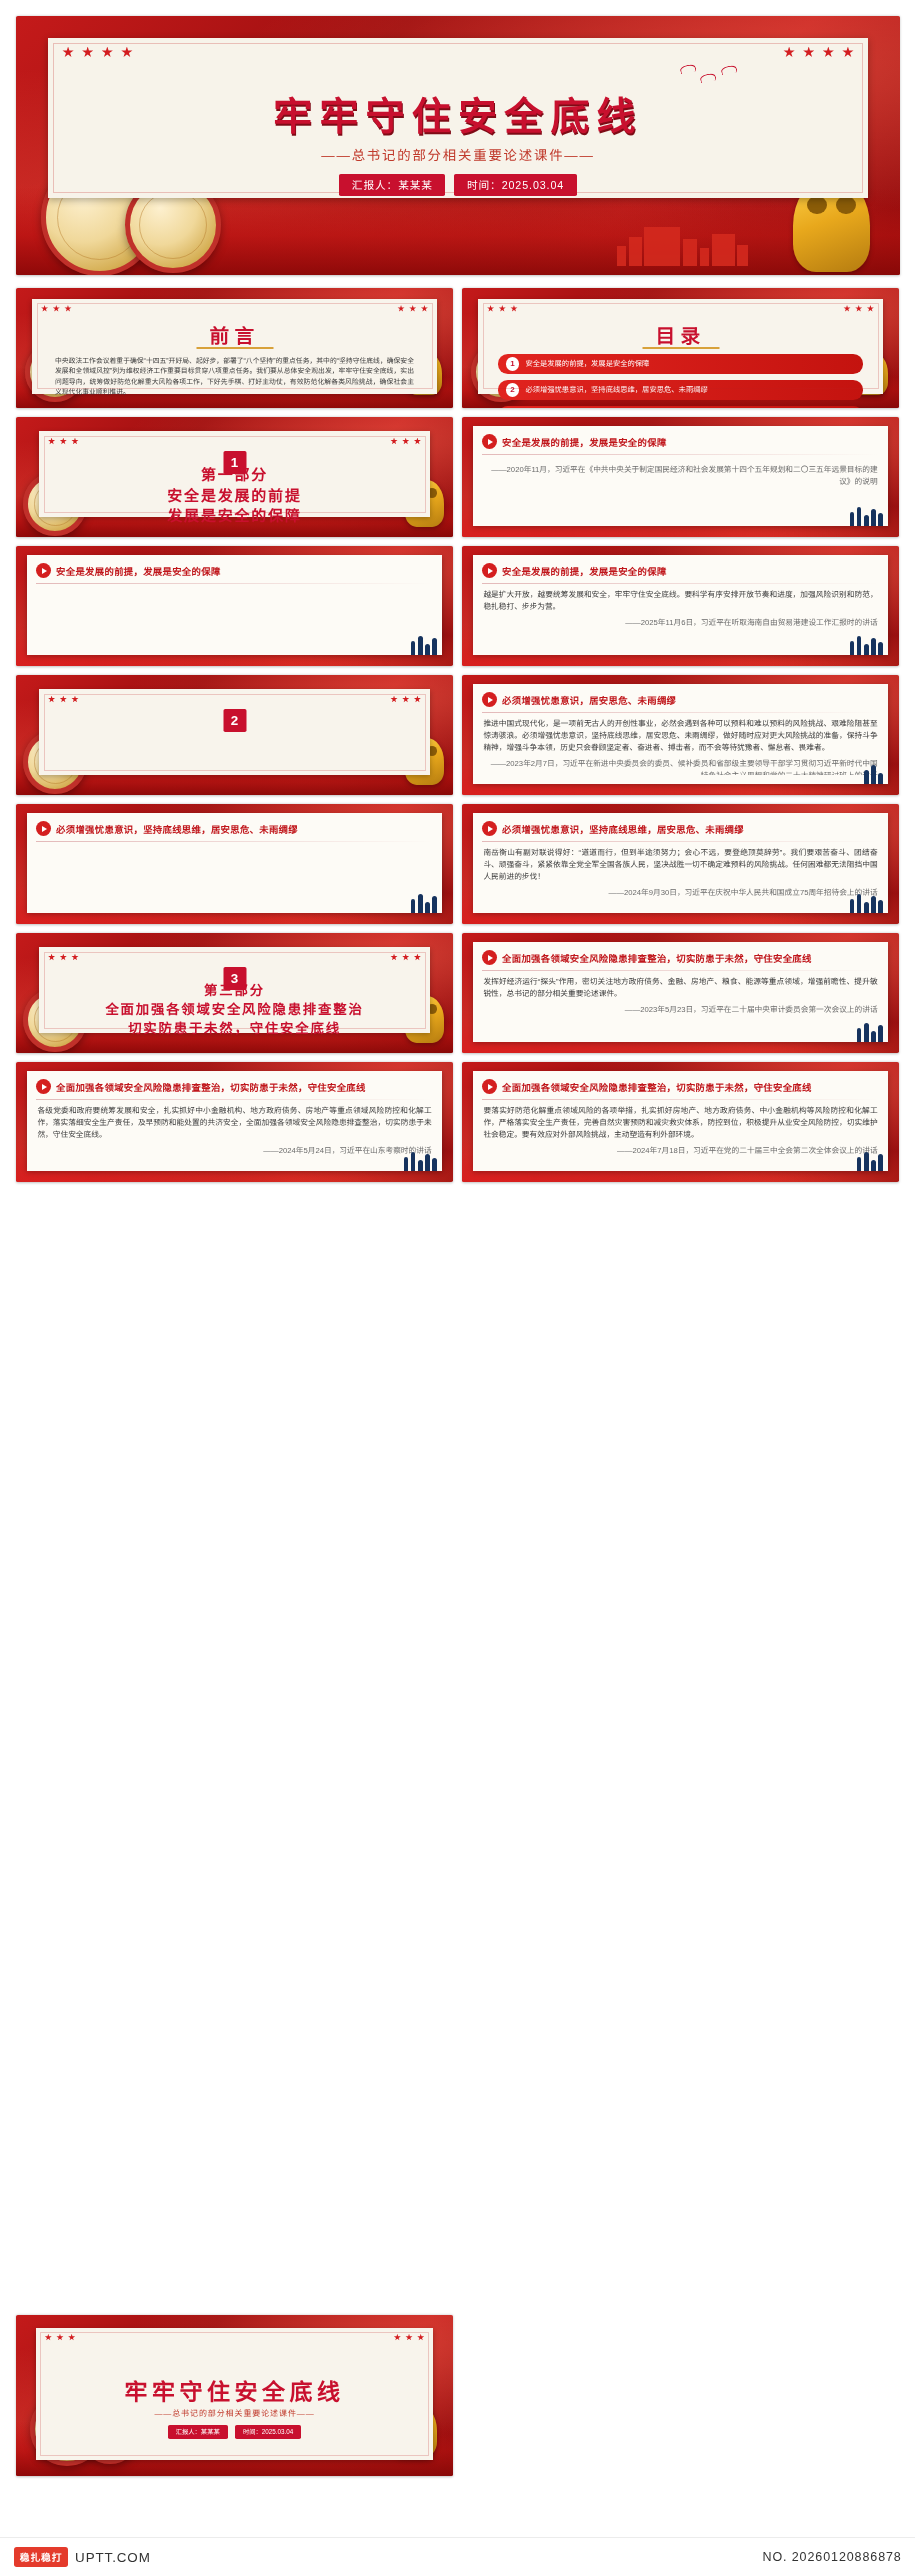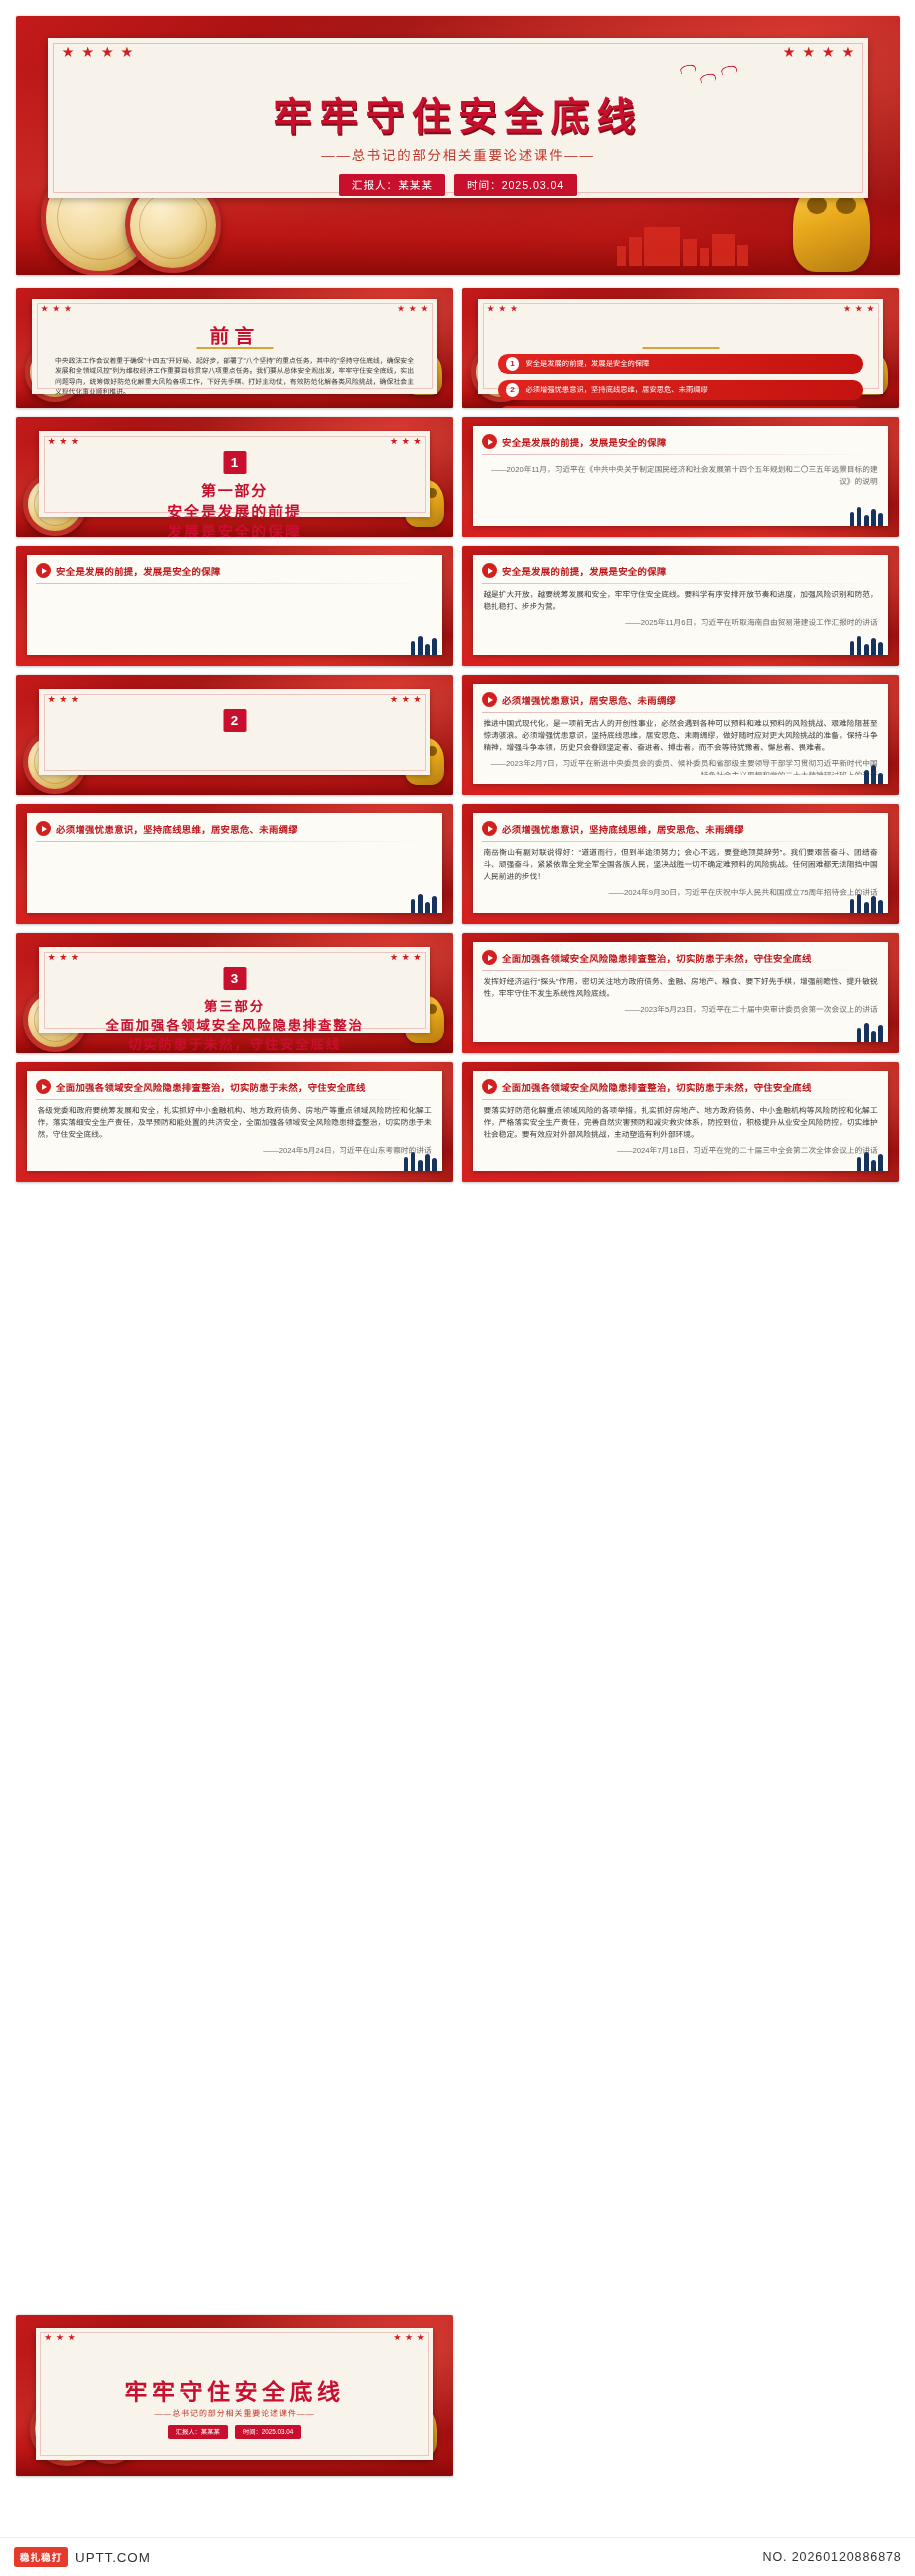--- a/index.html
+++ b/index.html
@@ -162,21 +162,21 @@
     width:7.2px;height:7.2px;background:#d31d20;
     clip-path:polygon(50% 0%,61% 35%,98% 35%,68% 57%,79% 91%,50% 70%,21% 91%,32% 57%,2% 35%,39% 35%);
   }
   .numbox{
     position:absolute; left:50%; transform:translateX(-50%); top:19.7px;
     width:23px;height:23px;background:#c8102e;color:#fff;
     font-size:13.4px;font-weight:bold;display:flex;align-items:center;justify-content:center;
     border-radius:1.8px;
   }
   .sec-title{
-    position:absolute; left:10.7px; right:10.7px; top:50px;
+    position:absolute; left:10.7px; right:10.7px; top:34px;
     text-align:center; color:#c8102e; font-weight:bold;
     font-size:15px; line-height:20.6px; letter-spacing:1.8px;
     font-family:"Liberation Serif", serif;
   }
 
   
   .c-card{
     position:absolute; left:10.7px; top:9px; right:10.7px; bottom:10.7px;
     background:#fdfbf6;
     box-shadow:0 1.8px 5.4px rgba(0,0,0,.3);
@@ -348,20 +348,21 @@
         <div class="mini-stars l">
           <div class="mini-star"></div>
           <div class="mini-star"></div>
           <div class="mini-star"></div>
         </div>
         <div class="mini-stars r">
           <div class="mini-star"></div>
           <div class="mini-star"></div>
           <div class="mini-star"></div>
         </div>
+        <div class="pf-title">目录</div>
         <div class="pf-underline"></div>
         <div class="toc-list">
           <div class="toc-item">
             <span class="toc-num">1</span>
             <span class="toc-txt">安全是发展的前提，发展是安全的保障</span>
           </div>
           <div class="toc-item">
             <span class="toc-num">2</span>
             <span class="toc-txt">必须增强忧患意识，坚持底线思维，居安思危、未雨绸缪</span>
           </div>
@@ -574,21 +575,21 @@
 
     <div class="slide s">
       <div class="ribbon"></div>
       <div class="c-card">
         <div class="c-head">
           <span class="play"></span>
           <span class="c-head-txt">全面加强各领域安全风险隐患排查整治，切实防患于未然，守住安全底线</span>
         </div>
         <div class="c-rule"></div>
         <div class="c-body">
-          <span>发挥好经济运行“探头”作用，密切关注地方政府债务、金融、房地产、粮食、要下好先手棋，增强前瞻性、提升敏锐性，牢牢守住不发生系统性风险底线。</span>
+          <span>发挥好经济运行“探头”作用，密切关注地方政府债务、金融、房地产、粮食、能源等重点领域，增强前瞻性、提升敏锐性，总书记的部分相关重要论述课件。</span>
           <span class="c-src">——2023年5月23日，习近平在二十届中央审计委员会第一次会议上的讲话</span>
         </div>
         <div class="people">
           <div class="pp" style="width:4.5px;height:14.3px;"></div>
           <div class="pp" style="width:4.5px;height:19.7px;"></div>
           <div class="pp" style="width:4.5px;height:11.6px;"></div>
           <div class="pp" style="width:4.5px;height:17px;"></div>
         </div>
       </div>
     </div>

